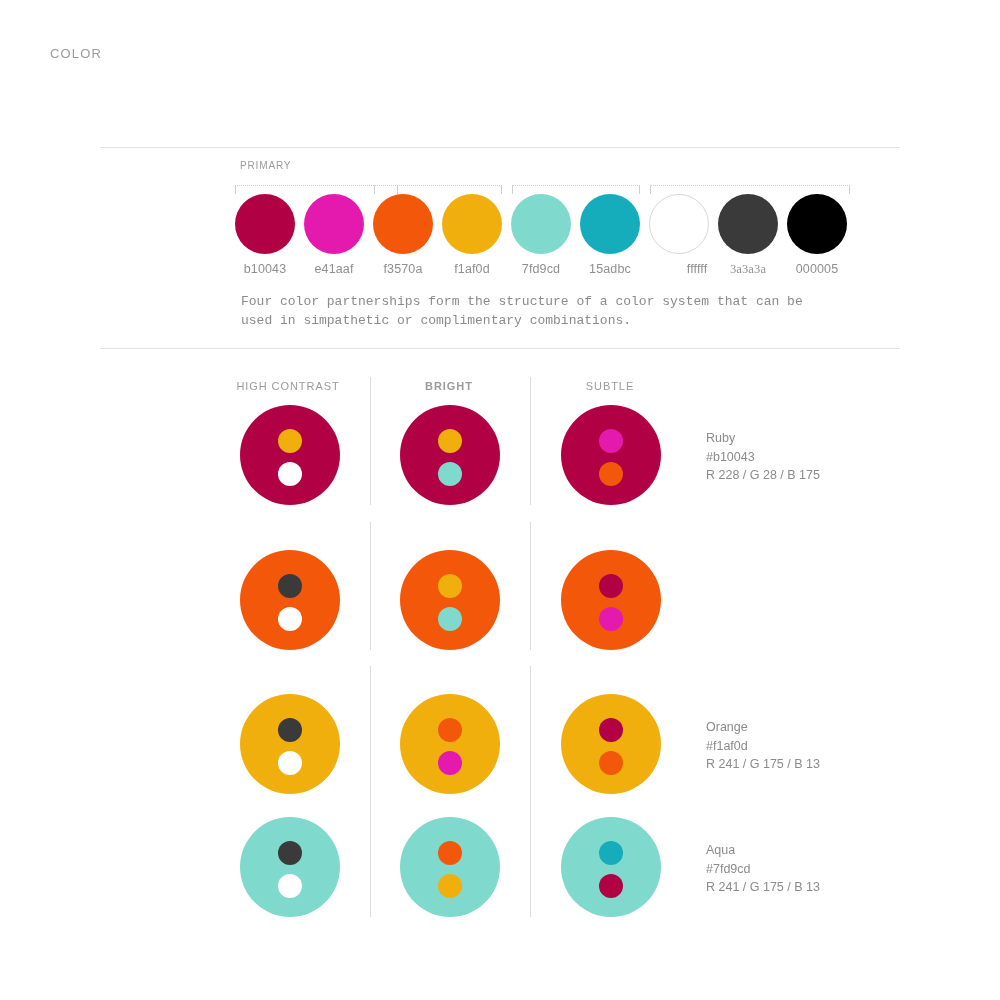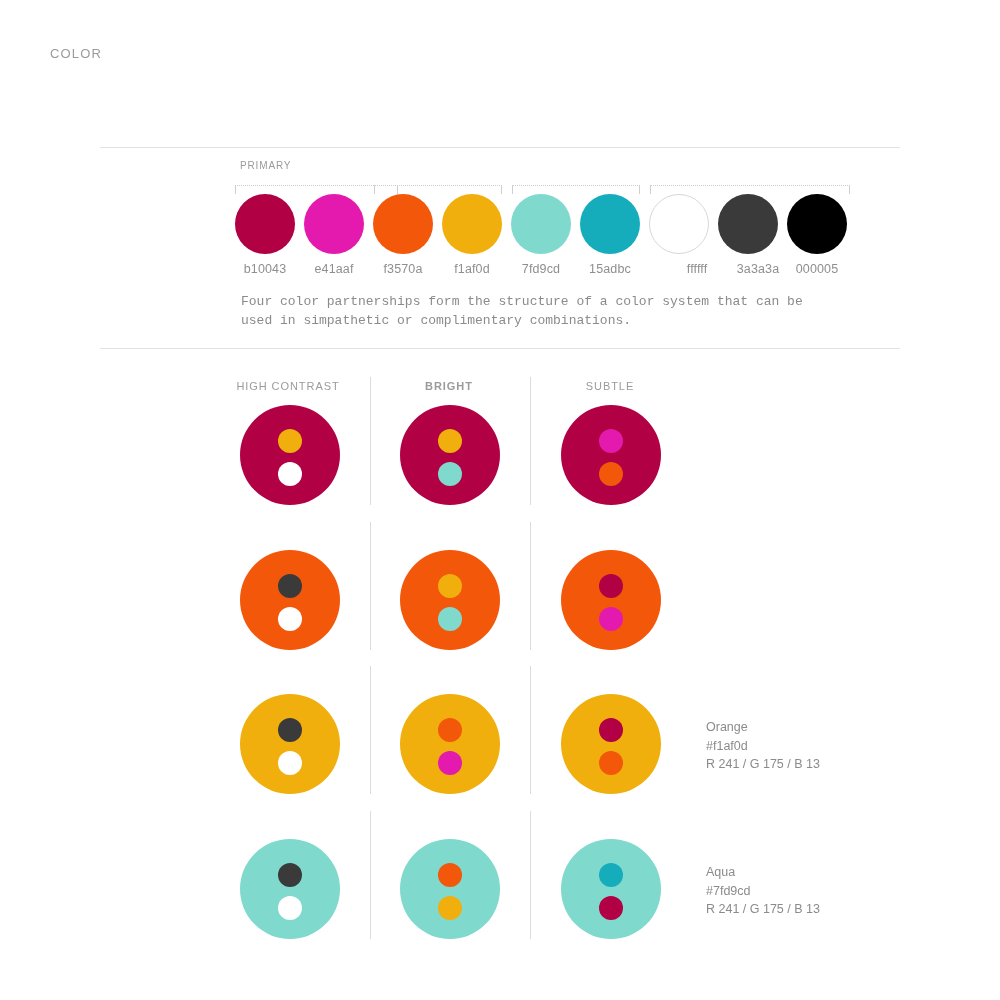--- a/index.html
+++ b/index.html
@@ -164,21 +164,21 @@
     <div class="swatch-label" style="left: 138px;">f3570a</div>
     <div class="swatch" style="left: 207px; background: rgb(241, 175, 13);"></div>
     <div class="swatch-label" style="left: 207px;">f1af0d</div>
     <div class="swatch" style="left: 276px; background: rgb(127, 217, 205);"></div>
     <div class="swatch-label" style="left: 276px;">7fd9cd</div>
     <div class="swatch" style="left: 345px; background: rgb(21, 173, 188);"></div>
     <div class="swatch-label" style="left: 345px;">15adbc</div>
     <div class="swatch outlined" style="left: 414px; background: rgb(255, 255, 255);"></div>
     <div class="swatch-label" style="left: 432px;">ffffff</div>
     <div class="swatch" style="left: 483px; background: rgb(58, 58, 58);"></div>
-    <div class="swatch-label" style="left: 493px;">3a3a3a</div>
+    <div class="swatch-label" style="left: 483px; font-family: Liberation Serif, serif;">3a3a3a</div>
     <div class="swatch" style="left: 552px; background: rgb(0, 0, 0);"></div>
     <div class="swatch-label" style="left: 552px;">000005</div>
   </div>
 <div class="primary-desc">Four color partnerships form the structure of a color system that can be used in simpathetic or complimentary combinations.</div>
 
 <div class="col-head" id="col-head-0">HIGH CONTRAST</div>
 <div class="col-head" id="col-head-1">BRIGHT</div>
 <div class="col-head" id="col-head-2">SUBTLE</div>
 
 <div id="combo-container">
@@ -190,20 +190,25 @@
         <div class="dot bot" style="background: rgb(255, 255, 255);"></div>
       </div>
       <div class="base-circle" style="left: 400px; top: 0px; background: rgb(177, 0, 67);">
         <div class="dot top" style="background: rgb(241, 175, 13);"></div>
         <div class="dot bot" style="background: rgb(127, 217, 205);"></div>
       </div>
       <div class="base-circle" style="left: 561px; top: 0px; background: rgb(177, 0, 67);">
         <div class="dot top" style="background: rgb(228, 26, 175);"></div>
         <div class="dot bot" style="background: rgb(243, 87, 10);"></div>
       </div>
+      <div class="info" style="top: 24px;">
+        <span class="line">Ruby</span>
+        <span class="line">#b10043</span>
+        <span class="line">R 228 / G 28 / B 175</span>
+      </div>
     </div>
     <div class="combo-row" style="top: 550px; height: 110px;">
       <div class="vdiv" style="left: 370px; top: -28px; height: 128px;"></div>
       <div class="vdiv" style="left: 530px; top: -28px; height: 128px;"></div>
       <div class="base-circle" style="left: 240px; top: 0px; background: rgb(243, 87, 10);">
         <div class="dot top" style="background: rgb(58, 58, 58);"></div>
         <div class="dot bot" style="background: rgb(255, 255, 255);"></div>
       </div>
       <div class="base-circle" style="left: 400px; top: 0px; background: rgb(243, 87, 10);">
         <div class="dot top" style="background: rgb(241, 175, 13);"></div>
@@ -228,21 +233,21 @@
       <div class="base-circle" style="left: 561px; top: 0px; background: rgb(241, 175, 13);">
         <div class="dot top" style="background: rgb(177, 0, 67);"></div>
         <div class="dot bot" style="background: rgb(243, 87, 10);"></div>
       </div>
       <div class="info" style="top: 24px;">
         <span class="line">Orange</span>
         <span class="line">#f1af0d</span>
         <span class="line">R 241 / G 175 / B 13</span>
       </div>
     </div>
-    <div class="combo-row" style="top: 839px; height: 110px;">
+    <div class="combo-row" style="top: 817px; height: 110px;">
       <div class="vdiv" style="left: 370px; top: -28px; height: 128px;"></div>
       <div class="vdiv" style="left: 530px; top: -28px; height: 128px;"></div>
       <div class="base-circle" style="left: 240px; top: 0px; background: rgb(127, 217, 205);">
         <div class="dot top" style="background: rgb(58, 58, 58);"></div>
         <div class="dot bot" style="background: rgb(255, 255, 255);"></div>
       </div>
       <div class="base-circle" style="left: 400px; top: 0px; background: rgb(127, 217, 205);">
         <div class="dot top" style="background: rgb(243, 87, 10);"></div>
         <div class="dot bot" style="background: rgb(241, 175, 13);"></div>
       </div>

